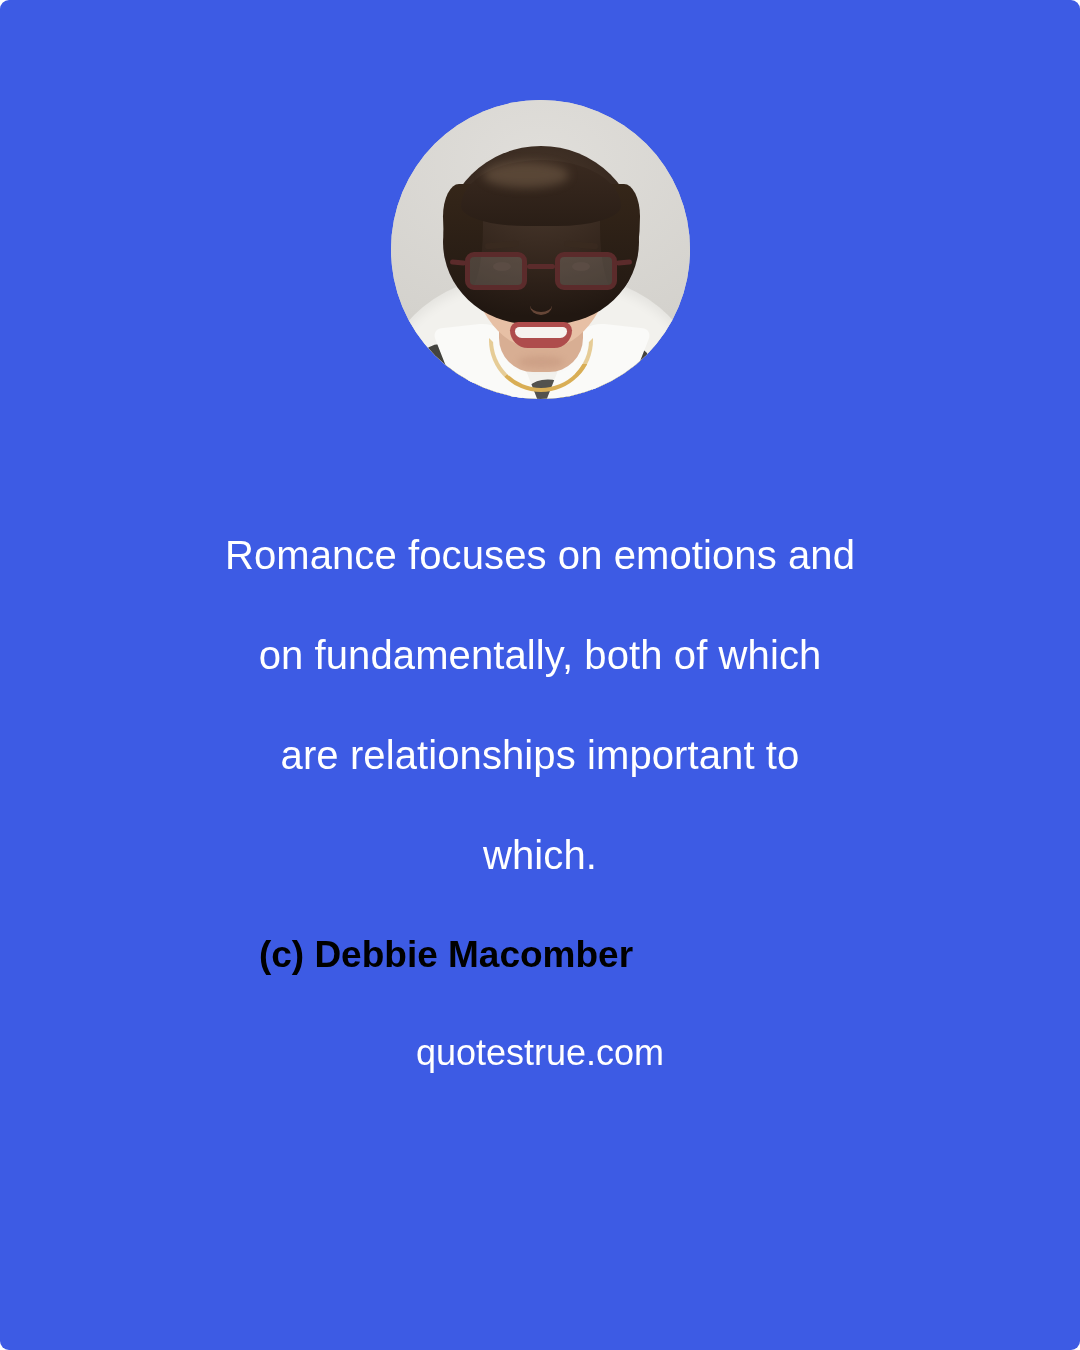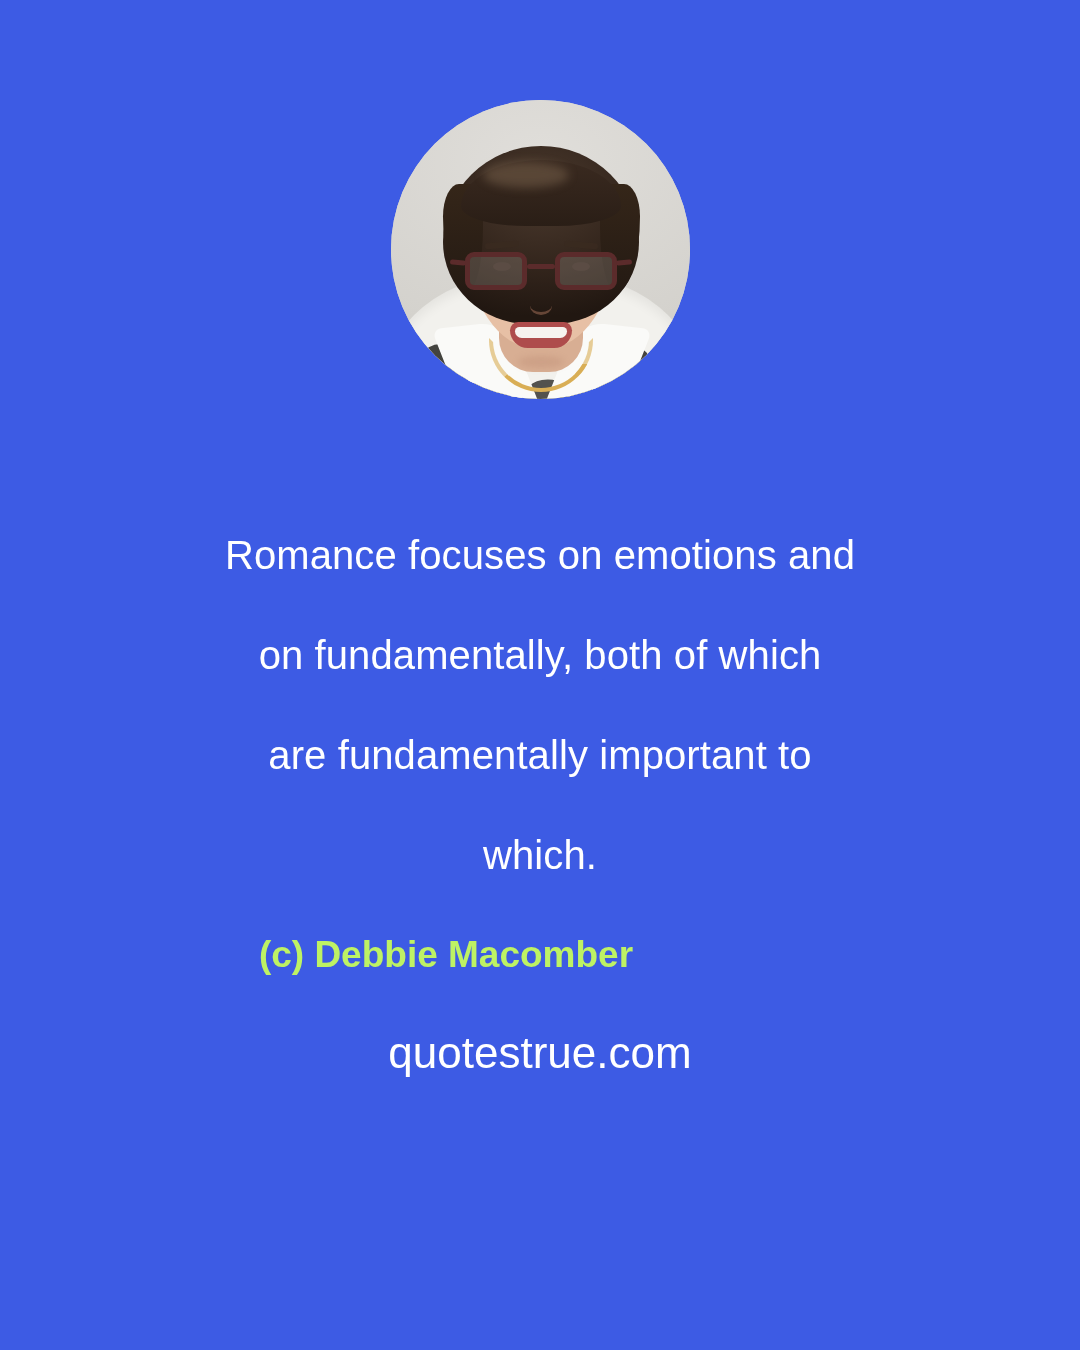--- a/index.html
+++ b/index.html
@@ -14,20 +14,21 @@
   }
 
   .quote-card {
     position: relative;
     width: 1080px;
     height: 1350px;
     background: #3D5BE4;
     display: flex;
     flex-direction: column;
     align-items: center;
+    border-radius: 9px;
   }
 
   
   .portrait-wrap {
     position: absolute;
     top: 100px;
     left: 391px;
     width: 299px;
     height: 299px;
   }
@@ -330,33 +331,33 @@
     line-height: 100px;
     letter-spacing: 0.1px;
   }
 
   .attribution {
     position: absolute;
     top: 928px;
     left: 0;
     width: 892px;
     text-align: center;
-    color: #bef264;
+    color: #000000;
     font-size: 37px;
     font-weight: 700;
     line-height: 54px;
   }
   .source {
     position: absolute;
     top: 1026px;
     left: 0;
     width: 1080px;
     text-align: center;
     color: #FFFFFF;
-    font-size: 44px;
+    font-size: 36px;
     font-weight: 400;
     line-height: 54px;
   }
 </style>
 </head>
 <body>
 
 <div class="quote-card">
 
   <div class="portrait-wrap">
@@ -408,21 +409,21 @@
       <div class="mouth">
         <div class="teeth"></div>
       </div>
       <div class="chin-shadow"></div>
     </div>
   </div>
 
   <div class="quote-body">
     <div class="quote-line">Romance focuses on emotions and</div>
     <div class="quote-line">on fundamentally, both of which</div>
-    <div class="quote-line">are fundamentally important to</div>
+    <div class="quote-line">are relationships important to</div>
     <div class="quote-line">which.</div>
   </div>
 
   <div class="attribution">(c) Debbie Macomber</div>
 
   <div class="source">quotestrue.com</div>
 
 </div>
 
 </body></html>

